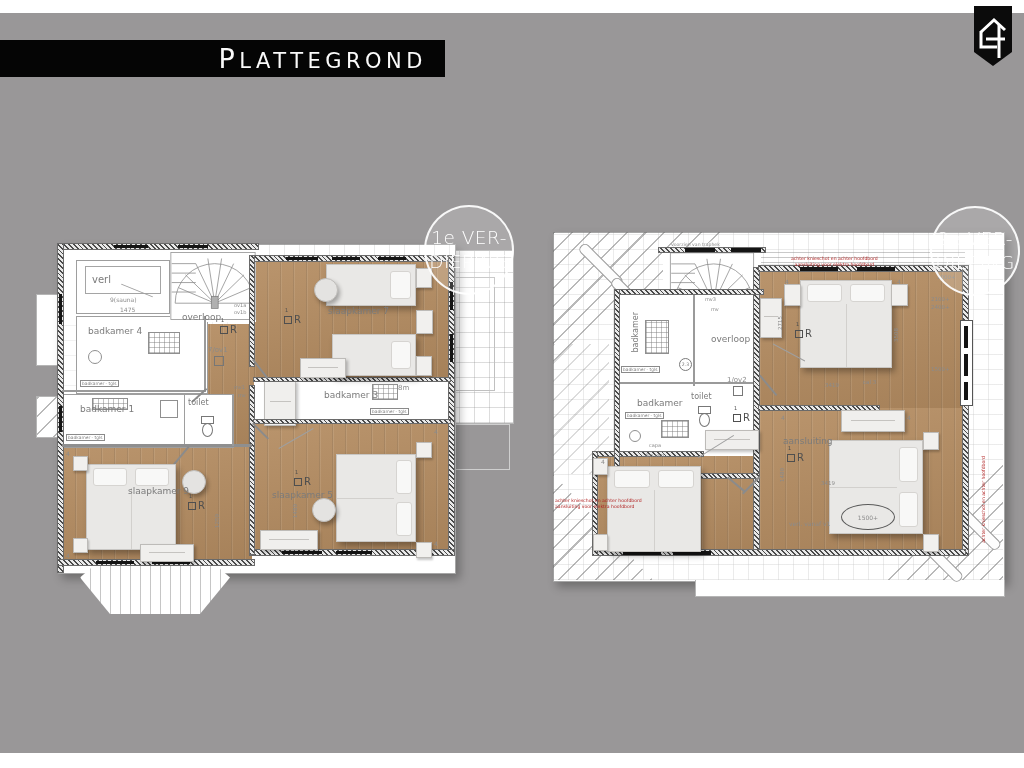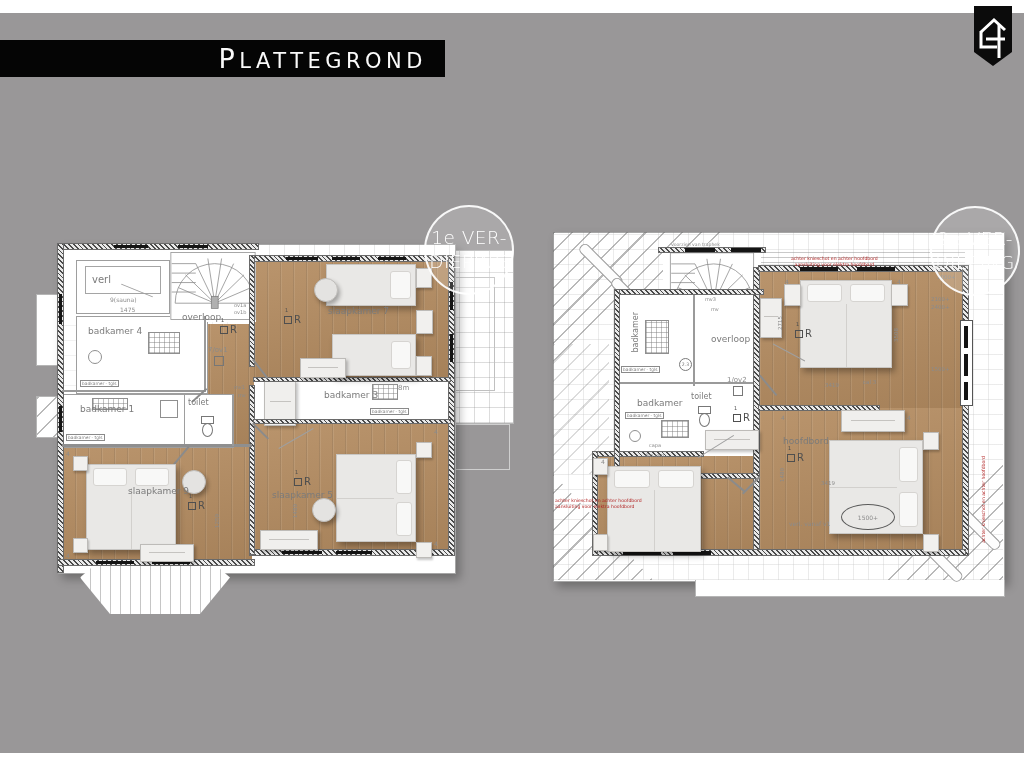--- a/index.html
+++ b/index.html
@@ -363,21 +363,21 @@
   <div class="abs rmk" style="left:188px;top:188px">
       <span class="one">1</span>
       <span class="sq"></span>
       <span class="rl">R</span>
     </div>
   <div class="abs rmk" style="left:250px;top:104px">
       <span class="one">1</span>
       <span class="sq"></span>
       <span class="rl">R</span>
     </div>
-  <div class="abs lbl" style="left:238px;top:212px;font-size:9px">hoofdbord</div>
+  <div class="abs lbl" style="left:238px;top:212px;font-size:9px">aansluiting</div>
   <div class="abs rmk" style="left:242px;top:228px">
       <span class="one">1</span>
       <span class="sq"></span>
       <span class="rl">R</span>
     </div>
   <div class="abs dim" style="left:244px;top:296px;font-size:6px">verl. vanaf v1</div>
 
   <div class="abs dim" style="left:280px;top:158px">3419</div>
   <div class="abs dim" style="left:318px;top:155px">cal 3</div>
   <div class="abs dim" style="left:386px;top:72px">2100+</div>

